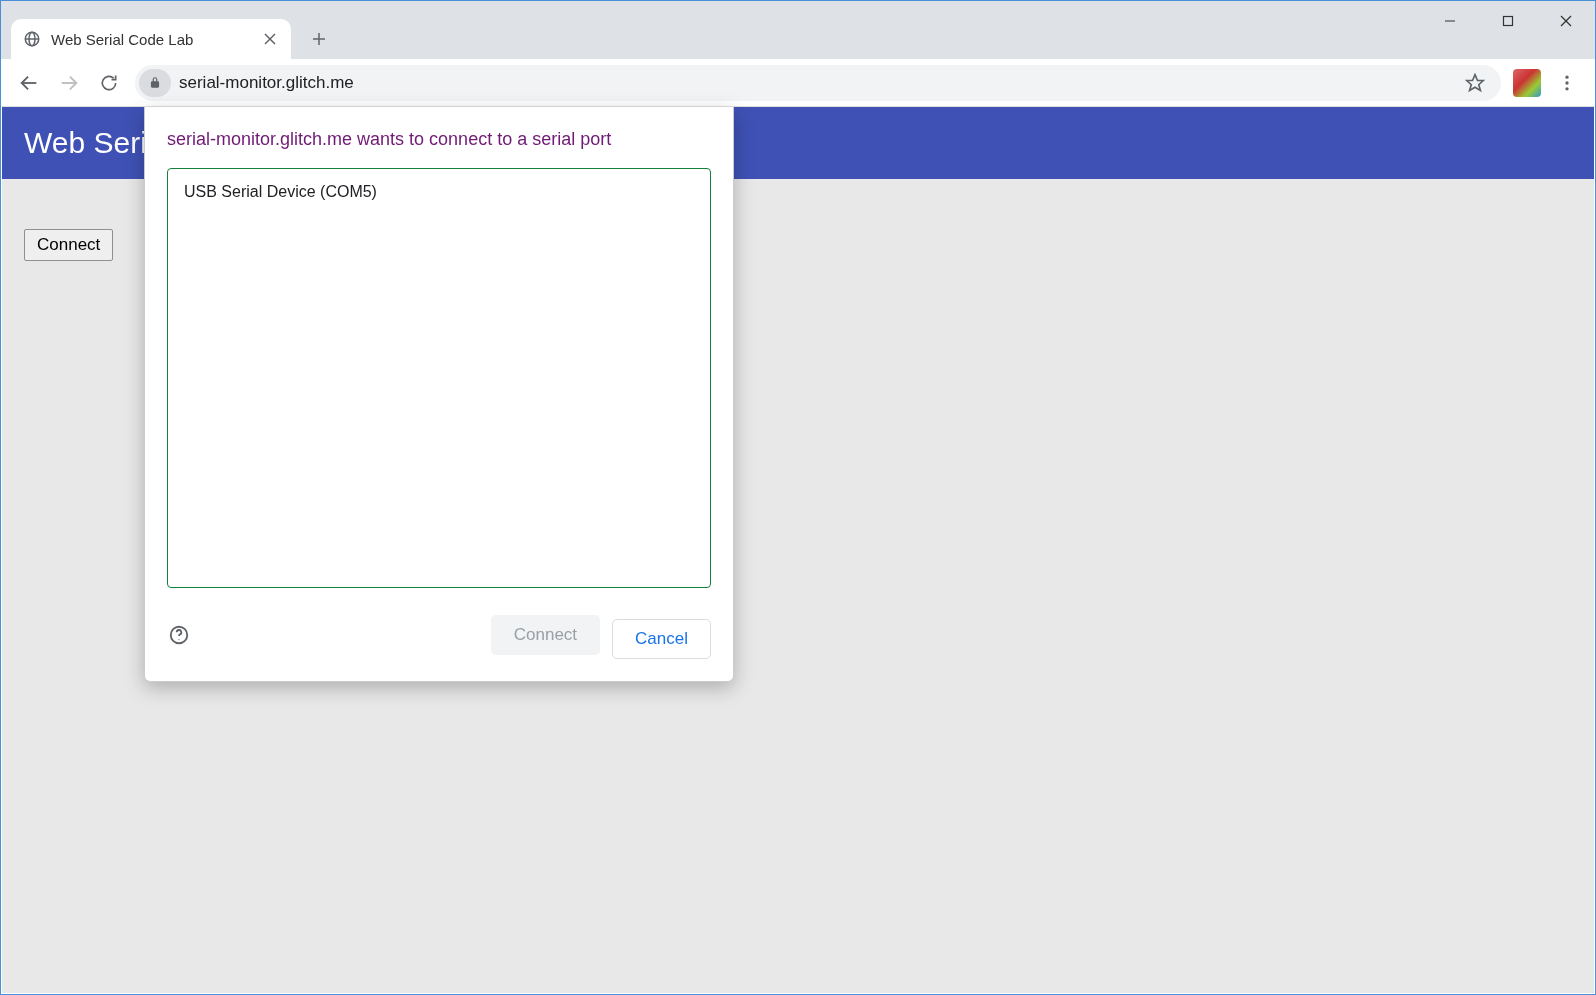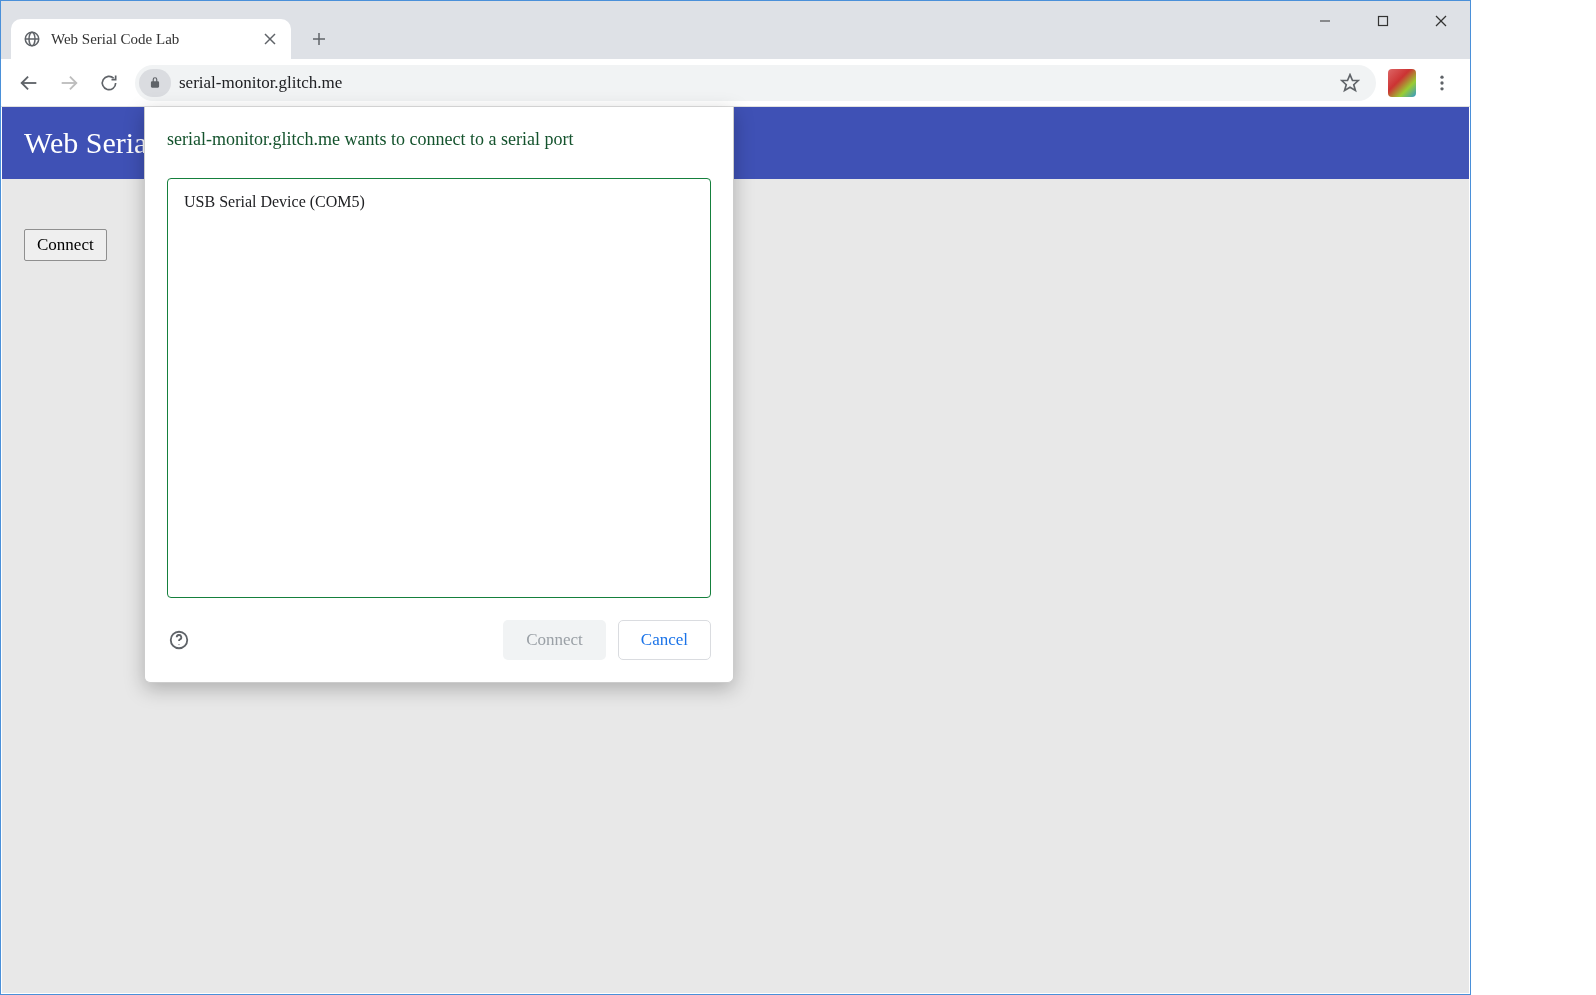--- a/index.html
+++ b/index.html
@@ -1,25 +1,24 @@
 <!DOCTYPE html>
 <html><head>
 <meta charset="utf-8">
 <style>
   * { box-sizing: border-box; margin: 0; padding: 0; }
   html, body { width: 100%; height: 100%; font-family: "Segoe UI", Arial, sans-serif; }
   body { background: #fff; overflow: hidden; }
 
   .window {
-    width: 1471px;
+    width: 1596px;
     height: 995px;
     border: 1px solid #4a90d9;
     background: #fff;
     position: relative;
-    font-family: Liberation Serif, serif;
   }
 
   
   .titlebar {
     height: 10px;
     background: #dee1e6;
   }
   .window-controls {
     position: absolute;
     top: 0; right: 0;
@@ -168,22 +167,22 @@
     background: #fff;
     border: 1px solid #ccc;
     border-top: none;
     border-radius: 0 0 6px 6px;
     box-shadow: 0 6px 20px rgba(0,0,0,0.25);
     padding: 22px;
     z-index: 50;
   }
   .dialog-title {
     font-size: 18px;
-    color: #14532d;
-    margin-bottom: 28px;
+    color: #701a75;
+    margin-bottom: 18px;
   }
   .device-list {
     border: 1px solid #15803d;
     border-radius: 4px;
     height: 420px;
     overflow-y: auto;
     padding: 6px 0;
   }
   .device-item {
     font-size: 16px;
@@ -210,20 +209,21 @@
     margin-left: 12px;
   }
   .dlg-btn.connect {
     background: #f1f3f4;
     color: #9aa0a6;
   }
   .dlg-btn.cancel {
     background: #fff;
     border-color: #dadce0;
     color: #1a73e8;
+    margin-top: 9px;
   }
 </style>
 </head>
 <body>
 
 <div class="window">
 
   <div class="window-controls">
     <div class="win-btn">
       <svg viewBox="0 0 12 12">

